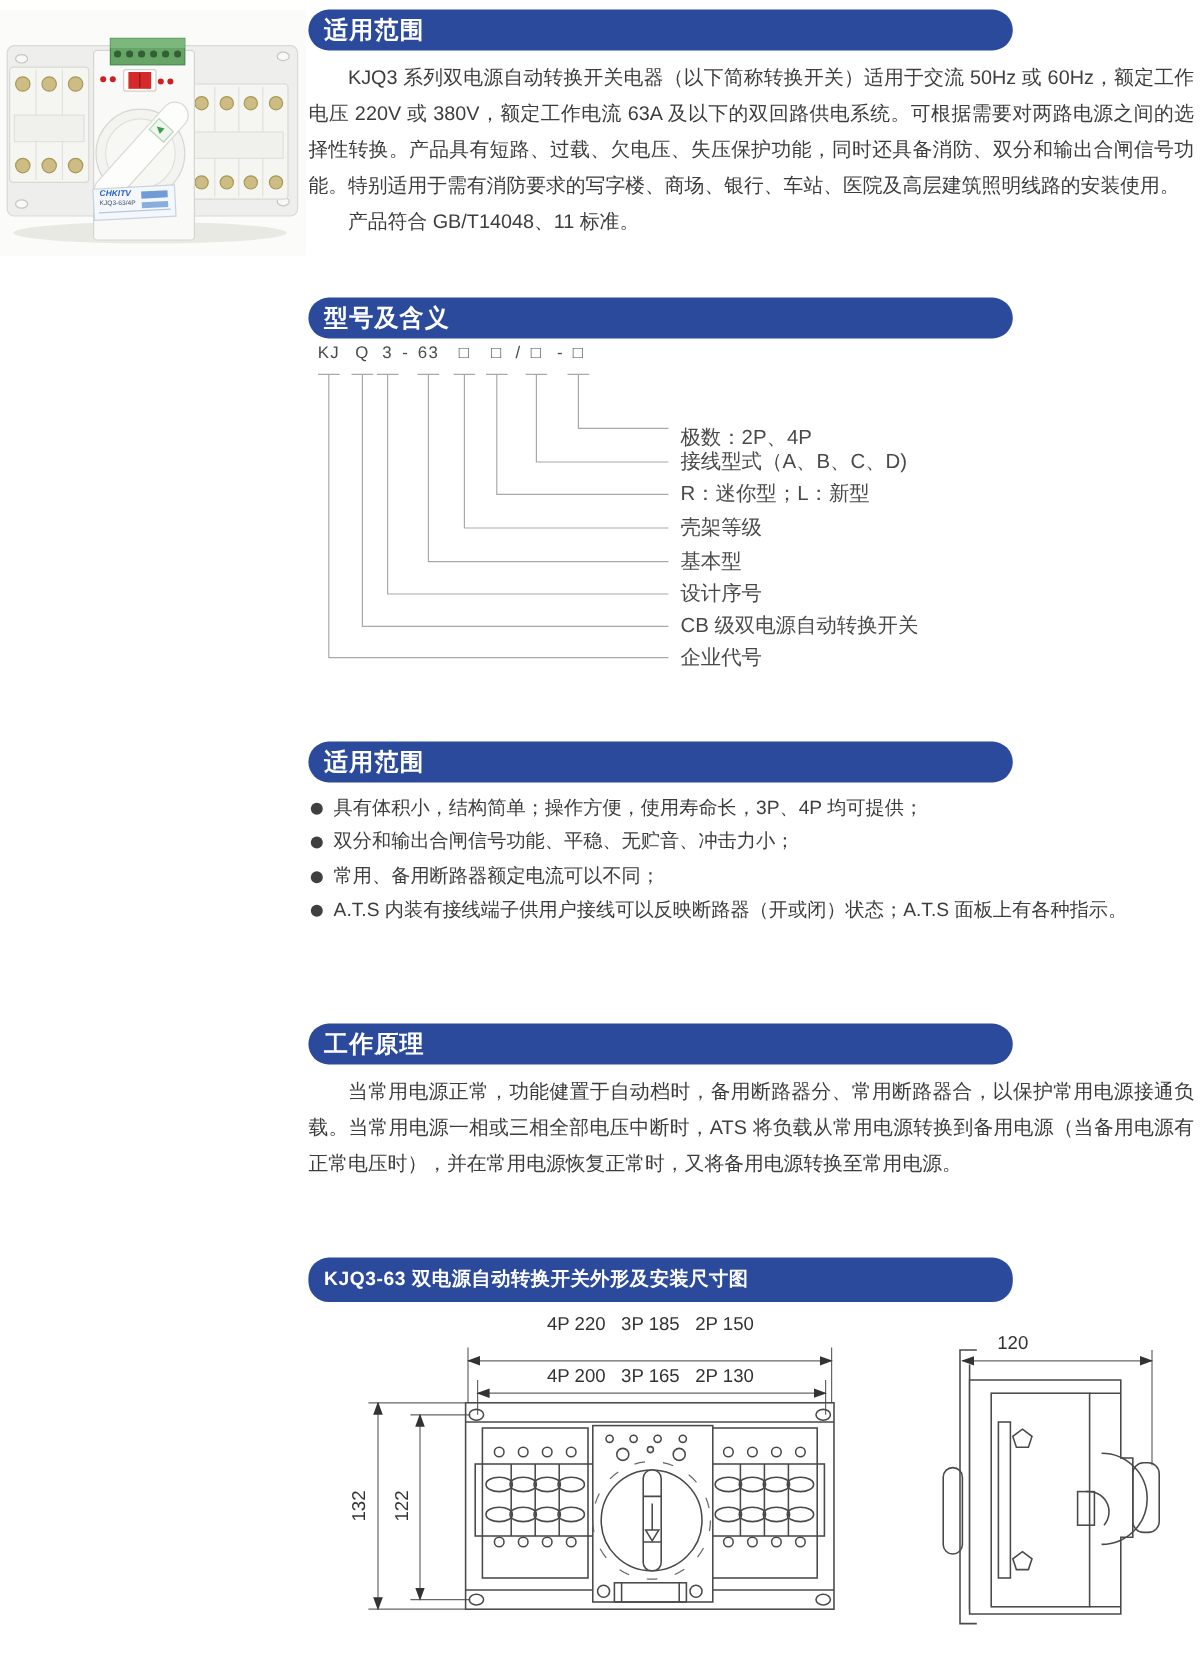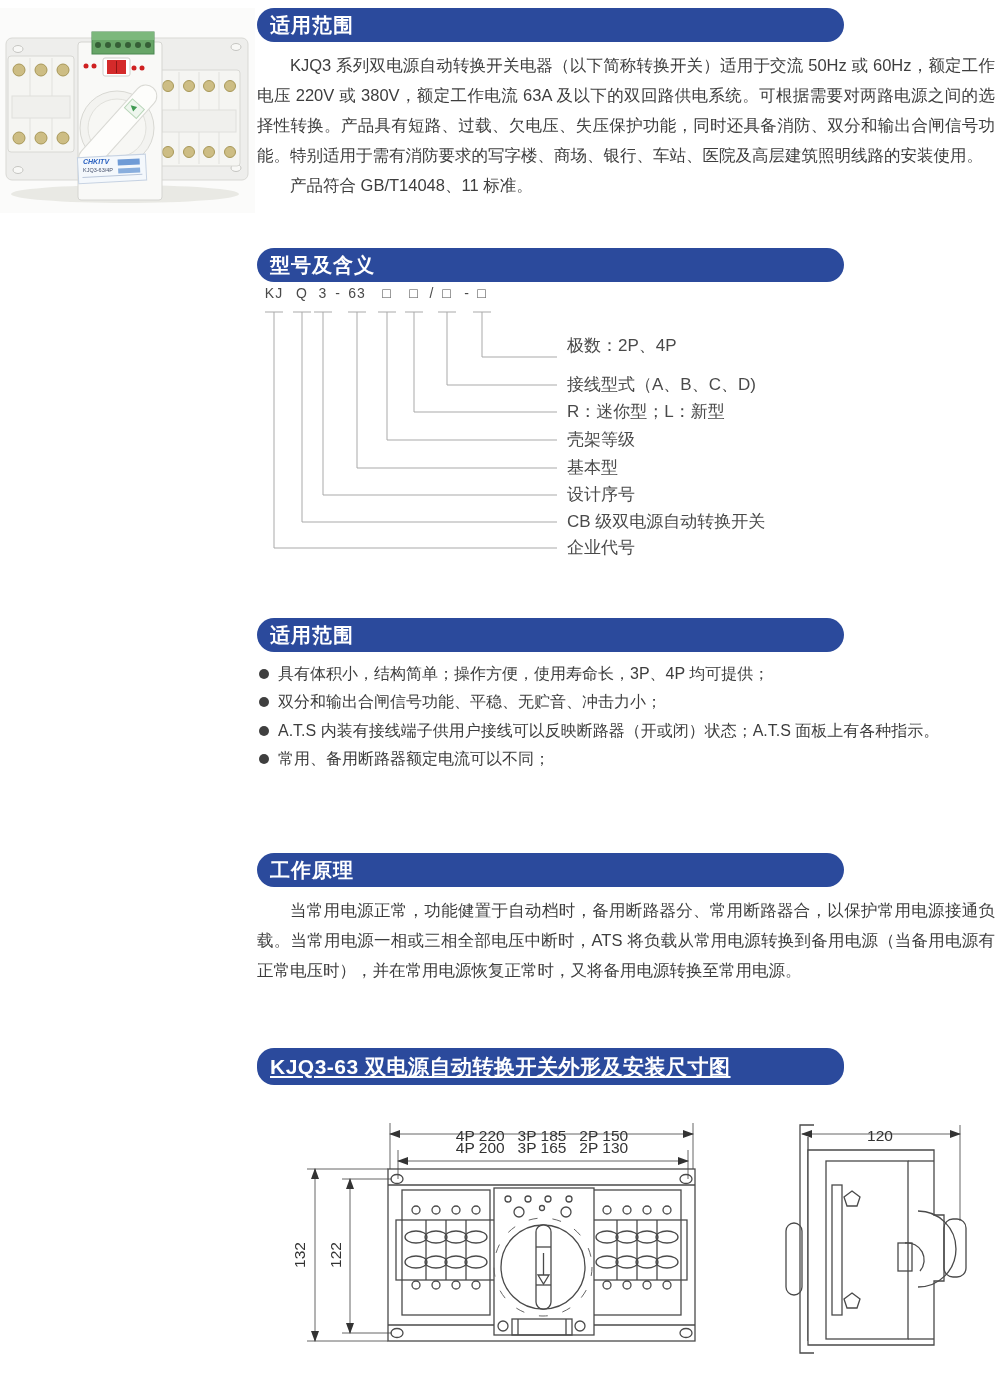--- a/index.html
+++ b/index.html
@@ -3,21 +3,21 @@
 <meta charset="utf-8">
 <style>
   html,body{margin:0;padding:0;background:#ffffff;}
   #page{position:relative;width:1000px;height:1379px;background:#ffffff;overflow:hidden;
         font-family:"Liberation Sans","DejaVu Sans",sans-serif;color:#3d3d3d;}
 
   
   .bar{position:absolute;left:257px;width:587px;height:34px;background:#2b4a9c;
        color:#ffffff;font-weight:bold;font-size:20px;display:flex;align-items:center;
        padding-left:13px;box-sizing:border-box;letter-spacing:1px;border-radius:17px;}
-  .bar.big{height:37px;font-size:21px;letter-spacing:0.5px;text-decoration:underline;}
+  .bar.big{height:37px;font-size:16px;letter-spacing:0.5px;}
 
   
   .para{position:absolute;left:257px;width:738px;font-size:16.5px;line-height:30px;
         text-align:justify;color:#3d3d3d;}
   .para p{margin:0;text-indent:2em;}
 
   
   .photo{position:absolute;left:0;top:8px;width:255px;height:205px;background:#fbfbfa;}
   .photo-text{position:absolute;color:#2b62c0;font-weight:bold;font-style:italic;}
 
@@ -181,21 +181,21 @@
         <span class="code-part" style="left: 81px;">-</span>
         <span class="code-part" style="left: 100px;">63</span>
         <span class="code-part" style="left: 130px;">□</span>
         <span class="code-part" style="left: 157px;">□</span>
         <span class="code-part" style="left: 175px;">/</span>
         <span class="code-part" style="left: 190px;">□</span>
         <span class="code-part" style="left: 210px;">-</span>
         <span class="code-part" style="left: 225px;">□</span>
       </div>
     <div>
-        <div class="model-label" style="top: 49px;">极数：2P、4P</div>
+        <div class="model-label" style="top: 68px;">极数：2P、4P</div>
         <div class="model-label" style="top: 88px;">接线型式（A、B、C、D)</div>
         <div class="model-label" style="top: 115px;">R：迷你型；L：新型</div>
         <div class="model-label" style="top: 143px;">壳架等级</div>
         <div class="model-label" style="top: 171px;">基本型</div>
         <div class="model-label" style="top: 198px;">设计序号</div>
         <div class="model-label" style="top: 225px;">CB 级双电源自动转换开关</div>
         <div class="model-label" style="top: 251px;">企业代号</div>
       </div>
   </div>
 
@@ -206,25 +206,25 @@
       <div class="bullet-item">
         <span class="dot"></span>
         <span>具有体积小，结构简单；操作方便，使用寿命长，3P、4P 均可提供；</span>
       </div>
       <div class="bullet-item">
         <span class="dot"></span>
         <span>双分和输出合闸信号功能、平稳、无贮音、冲击力小；</span>
       </div>
       <div class="bullet-item">
         <span class="dot"></span>
-        <span>A.T.S 内装有接线端子供用户接线可以反映断路器（开或闭）状态；A.T.S 面板上有各种指示。</span>
+        <span>常用、备用断路器额定电流可以不同；</span>
       </div>
       <div class="bullet-item">
         <span class="dot"></span>
-        <span>常用、备用断路器额定电流可以不同；</span>
+        <span>A.T.S 内装有接线端子供用户接线可以反映断路器（开或闭）状态；A.T.S 面板上有各种指示。</span>
       </div>
     </div>
 
   <div class="bar" style="top:853px;">
     <span>工作原理</span>
   </div>
   <div class="para" style="top:895px;">
     <p>当常用电源正常，功能健置于自动档时，备用断路器分、常用断路器合，以保护常用电源接通负载。当常用电源一相或三相全部电压中断时，ATS 将负载从常用电源转换到备用电源（当备用电源有正常电压时），并在常用电源恢复正常时，又将备用电源转换至常用电源。</p>
   </div>
 
@@ -353,21 +353,21 @@
         <path class="lineart" d="M852,198 l8,6 -3,9 h-10 l-3,-9 z"></path>
 
         <path class="lineart" d="M918,116 a38,38 0 0 1 0,76"></path>
         <path class="lineart" d="M905,148 a17,17 0 0 1 15,28"></path>
         <rect class="lineart" x="898" y="148" width="14" height="28"></rect>
         <line class="lineart" x1="908" y1="66" x2="934" y2="66"></line>
         <line class="lineart" x1="908" y1="244" x2="934" y2="244"></line>
       </g>
     </svg>
 
-    <div class="dim-text" style="left:542px;top:32px;text-align:center;">4P 220   3P 185   2P 150</div>
+    <div class="dim-text" style="left:542px;top:0;text-align:center;">4P 220   3P 185   2P 150</div>
     <div class="dim-text" style="left:542px;top:44px;">4P 200   3P 165   2P 130</div>
     <div class="dim-vert" style="left:300px;top:160px;">132</div>
     <div class="dim-vert" style="left:336px;top:160px;">122</div>
     <div class="caption" style="left:541px;top:253px;">四级</div>
-    <div class="dim-text" style="left:880px;top:16px;margin-top:16px;">120</div>
+    <div class="dim-text" style="left:844px;top:16px;">120</div>
   </div>
 
 </div>
 
 </body></html>

